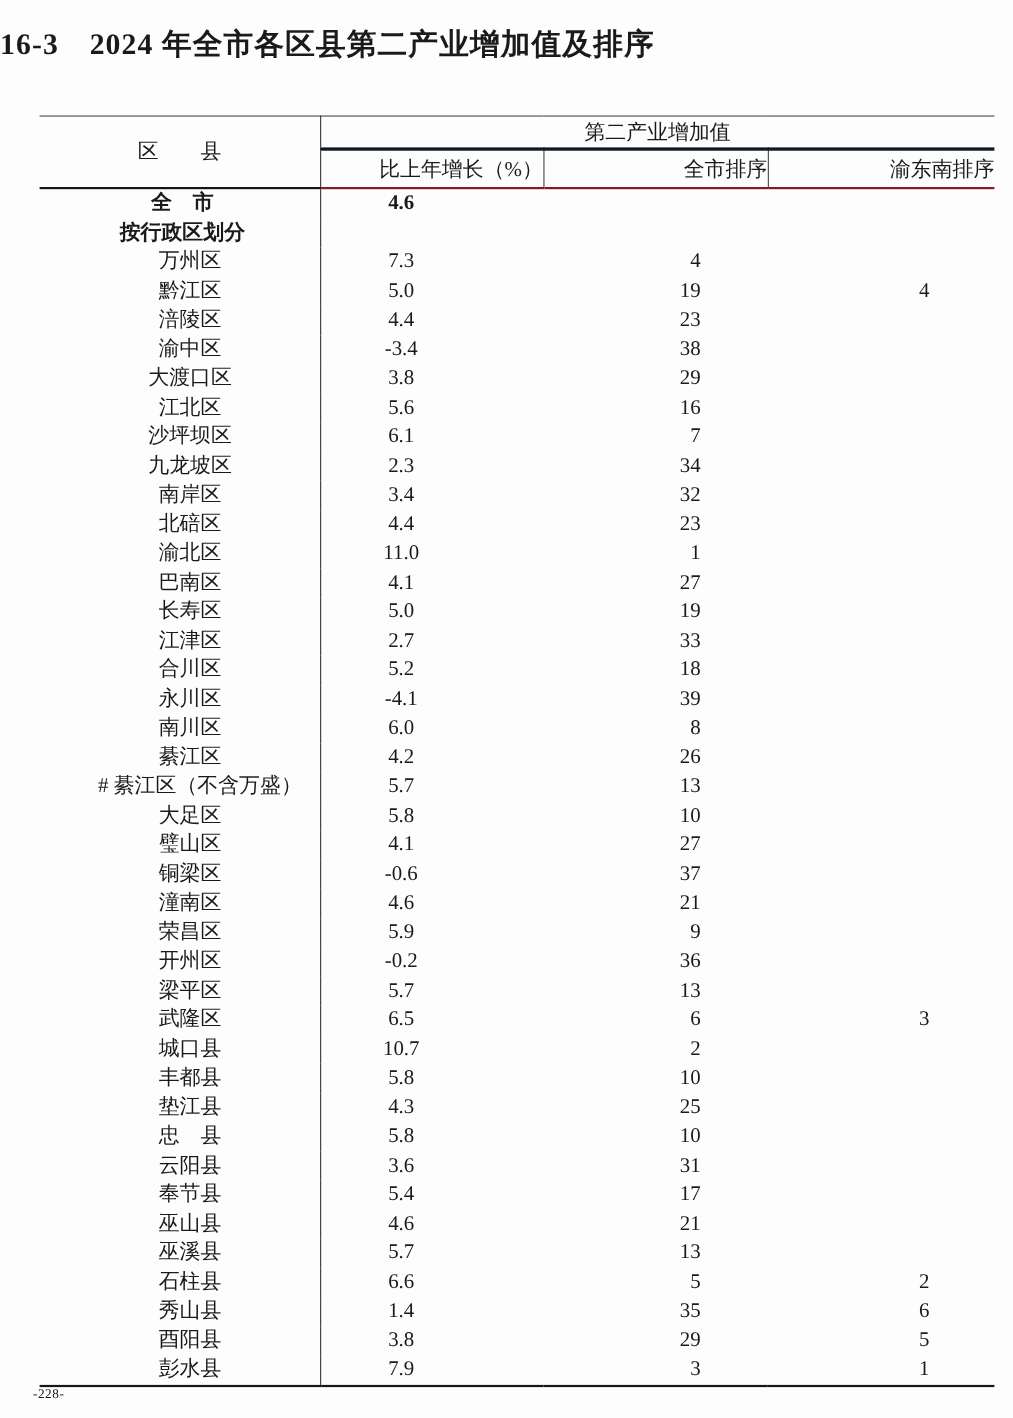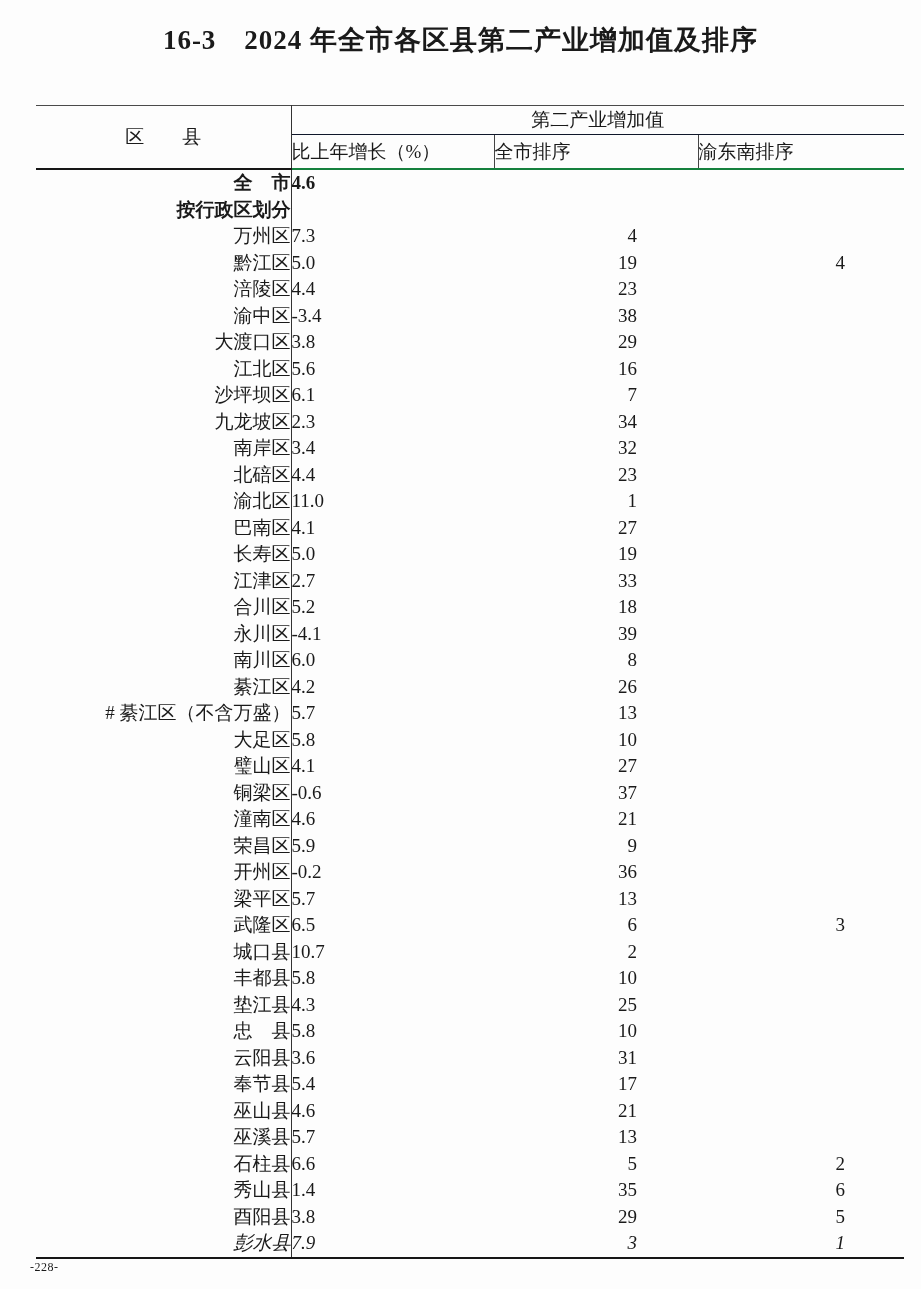--- a/index.html
+++ b/index.html
@@ -8,21 +8,21 @@
     background:#fdfdfd;
     color:#1a1a1a;
     font-family:"Liberation Serif","DejaVu Serif",serif;
     position:relative;
     overflow:hidden;
   }
   .page-title {
     position:absolute;
     top:22px; left:0;
     width:921px;
-    text-align:center;
+    text-align:left;
     font-size:27px;
     font-weight:bold;
     letter-spacing:1px;
     white-space:pre;
   }
   .table-wrap {
     position:absolute;
     left:36px; top:105px;
     width:869px;
   }
@@ -41,46 +41,46 @@
   
   th.h-region {
     border-top:1.5px solid #4a4a4a;
     border-right:1px solid #333;
     border-bottom:2px solid #161616;
     text-align:center;
     vertical-align:middle;
   }
   th.h-group {
     border-top:1.5px solid #4a4a4a;
-    border-bottom:1px solid #0f172a;
+    border-bottom:3px solid #0f172a;
     text-align:center;
     height:28px;
     vertical-align:middle;
   }
   tr.subhead th {
-    border-bottom:2px solid #15803d;
-    text-align:left;
+    border-bottom:2px solid #7f1d1d;
+    text-align:right;
     height:33px;
     vertical-align:middle;
   }
   tr.subhead th.h-cityrank { border-left:1px solid #444; border-right:1px solid #444; }
   
   tbody td {
     height:26.5px;
     line-height:26.5px;
     vertical-align:middle;
   }
-  tbody td.name { text-align:right; padding-left:5px; }
+  tbody td.name { text-align:center; padding-left:5px; }
   tbody tr.ind-1 td.name { padding-left:19px; }
   tbody tr.ind-2 td.name { padding-left:37px; }
-  tbody td.num-growth { text-align:left; padding-right:56px; }
+  tbody td.num-growth { text-align:center; padding-right:56px; }
   tbody td.num-rank   { text-align:right; padding-right:61px; }
   tbody td.num-se     { text-align:right; padding-right:59px; }
   tbody td:first-child { border-right:1px solid #333; }
-  tbody tr:last-child td { border-bottom:2px solid #161616;font-style:italic; }
+  tbody tr:last-child td { border-bottom:2px solid #161616; }
   tbody tr.bold td { font-weight:bold; }
   .page-footer {
     position:absolute;
     left:30px; top:1260px;
     font-size:12px;
     letter-spacing:0.5px;
   }
 </style>
 </head>
 <body>

